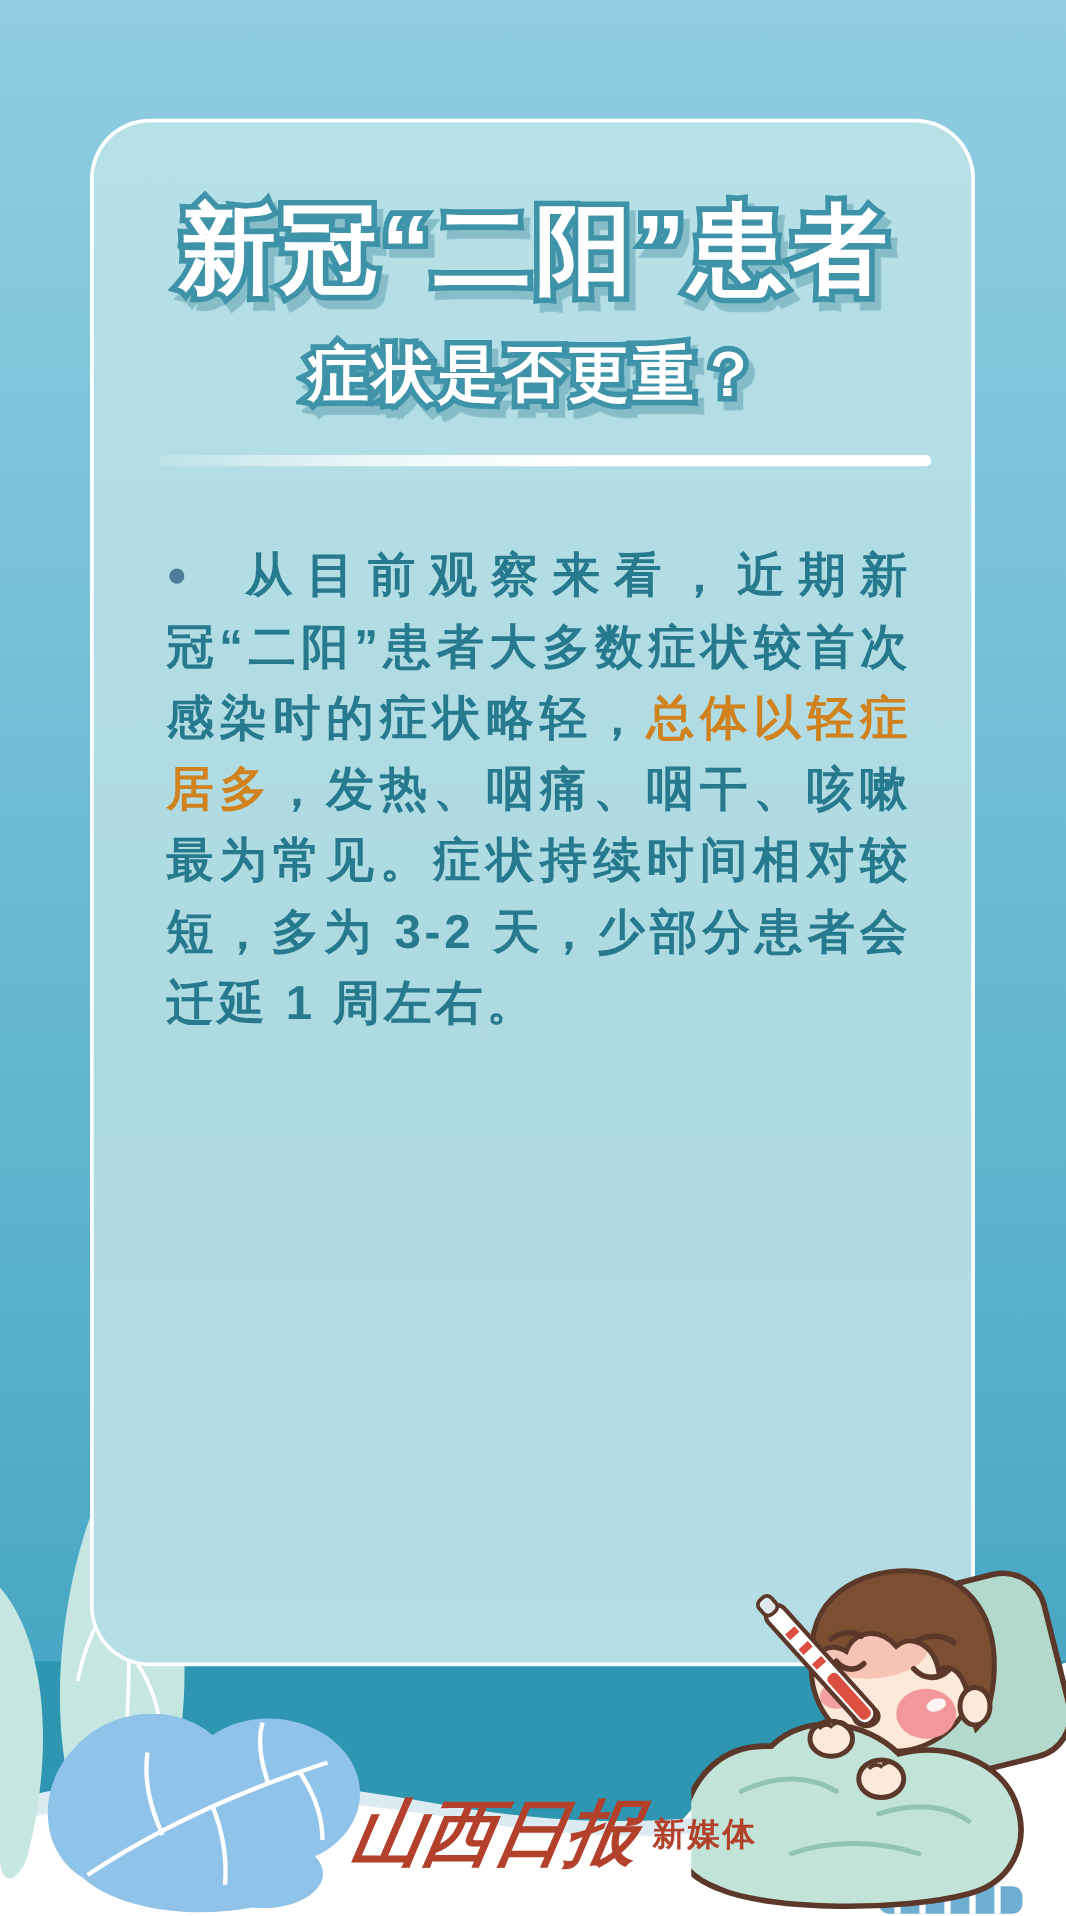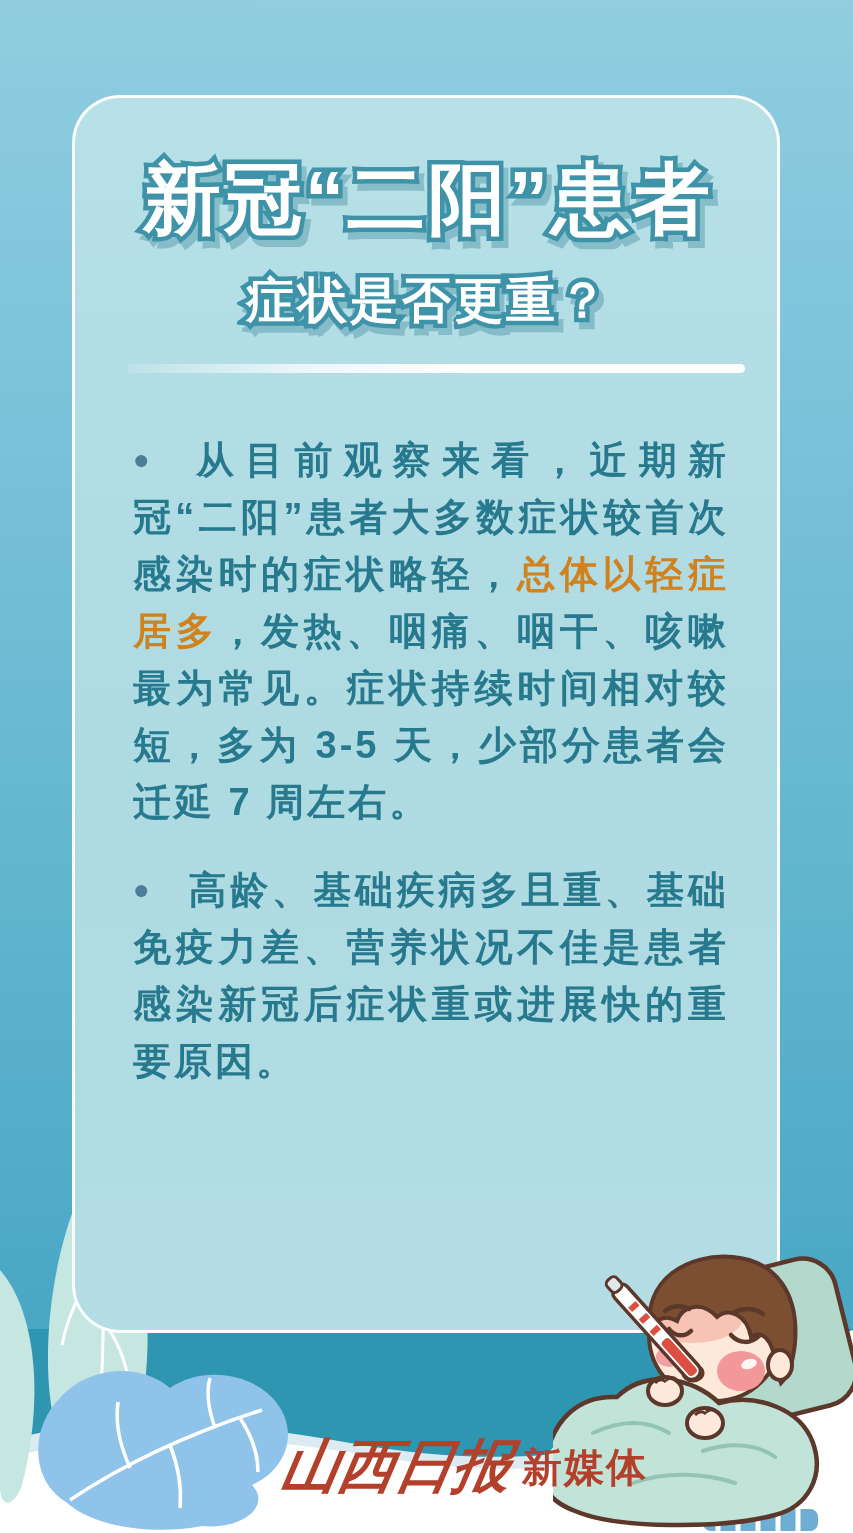--- a/index.html
+++ b/index.html
@@ -38,21 +38,21 @@
     letter-spacing:3px;text-align:justify;font-weight:600;}
   .para{margin:0 0 30px 0;}
   .bullet{color:#4e7d9a;font-size:28px;margin-right:38px;vertical-align:4px;letter-spacing:0;}
   .hl{color:#d0821e;}
   
   .logo{position:absolute;left:282px;top:1438px;z-index:6;display:flex;align-items:center;}
   .logo-main{
     font-family:"Liberation Serif",serif;font-style:italic;font-weight:700;
     font-size:58px;color:#b2402b;transform:skewX(-10deg);letter-spacing:-1px;line-height:1;
   }
-  .logo-sub{font-weight:700;font-size:40px;color:#b2402b;margin-left:12px;letter-spacing:2px;line-height:1;}
+  .logo-sub{font-weight:700;font-size:26px;color:#b2402b;margin-left:12px;letter-spacing:2px;line-height:1;}
   
   #waves{left:0;top:1310px;z-index:1;}
   #leaves{left:0;top:1150px;z-index:2;}
   #boy{left:553px;top:1251px;z-index:5;}
 </style>
 </head>
 <body>
 
 <div class="poster">
 
@@ -90,22 +90,21 @@
       </div>
       <div class="title-line l2">
         <span class="t-stroke" aria-hidden="true">症状是否更重？</span>
         <span class="t-fill">症状是否更重？</span>
       </div>
     </div>
 
     <div class="divider"></div>
 
     <div class="body-text">
-      <p class="para"><span class="bullet">●</span><span><span>从目前观察来看，近期新冠“二阳”患者大多数症状较首次感染时的症状略轻，</span><span class="hl">总体以轻症居多</span><span>，发热、咽痛、咽干、咳嗽最为常见。症状持续时间相对较短，多为 3-5 天，少部分患者会迁延 7 周左右。</span></span></p>
-      <p class="para"><span class="bullet">●</span><span><span>高龄、基础疾病多且重、基础免疫力差、营养状况不佳是患者感染新冠后症状重或进展快的重要原因。</span></span></p>
+      <p class="para"><span class="bullet">●</span><span><span>从目前观察来看，近期新冠“二阳”患者大多数症状较首次感染时的症状略轻，</span><span class="hl">总体以轻症居多</span><span>，发热、咽痛、咽干、咳嗽最为常见。症状持续时间相对较短，多为 3-2 天，少部分患者会迁延 1 周左右。</span></span></p>
     </div>
   </div>
 
   <svg id="boy" class="abs" width="300" height="282" viewBox="0 0 300 282" aria-hidden="true">
 
     <g transform="rotate(-14 205 95)">
       <rect x="115" y="20" width="180" height="150" rx="34" fill="#b3d9cc" stroke="#5b382a" stroke-width="4.5"></rect>
       <path d="M135,45 C150,38 165,38 178,44" stroke="#8fbfae" stroke-width="4" fill="none"></path>
     </g>
 

